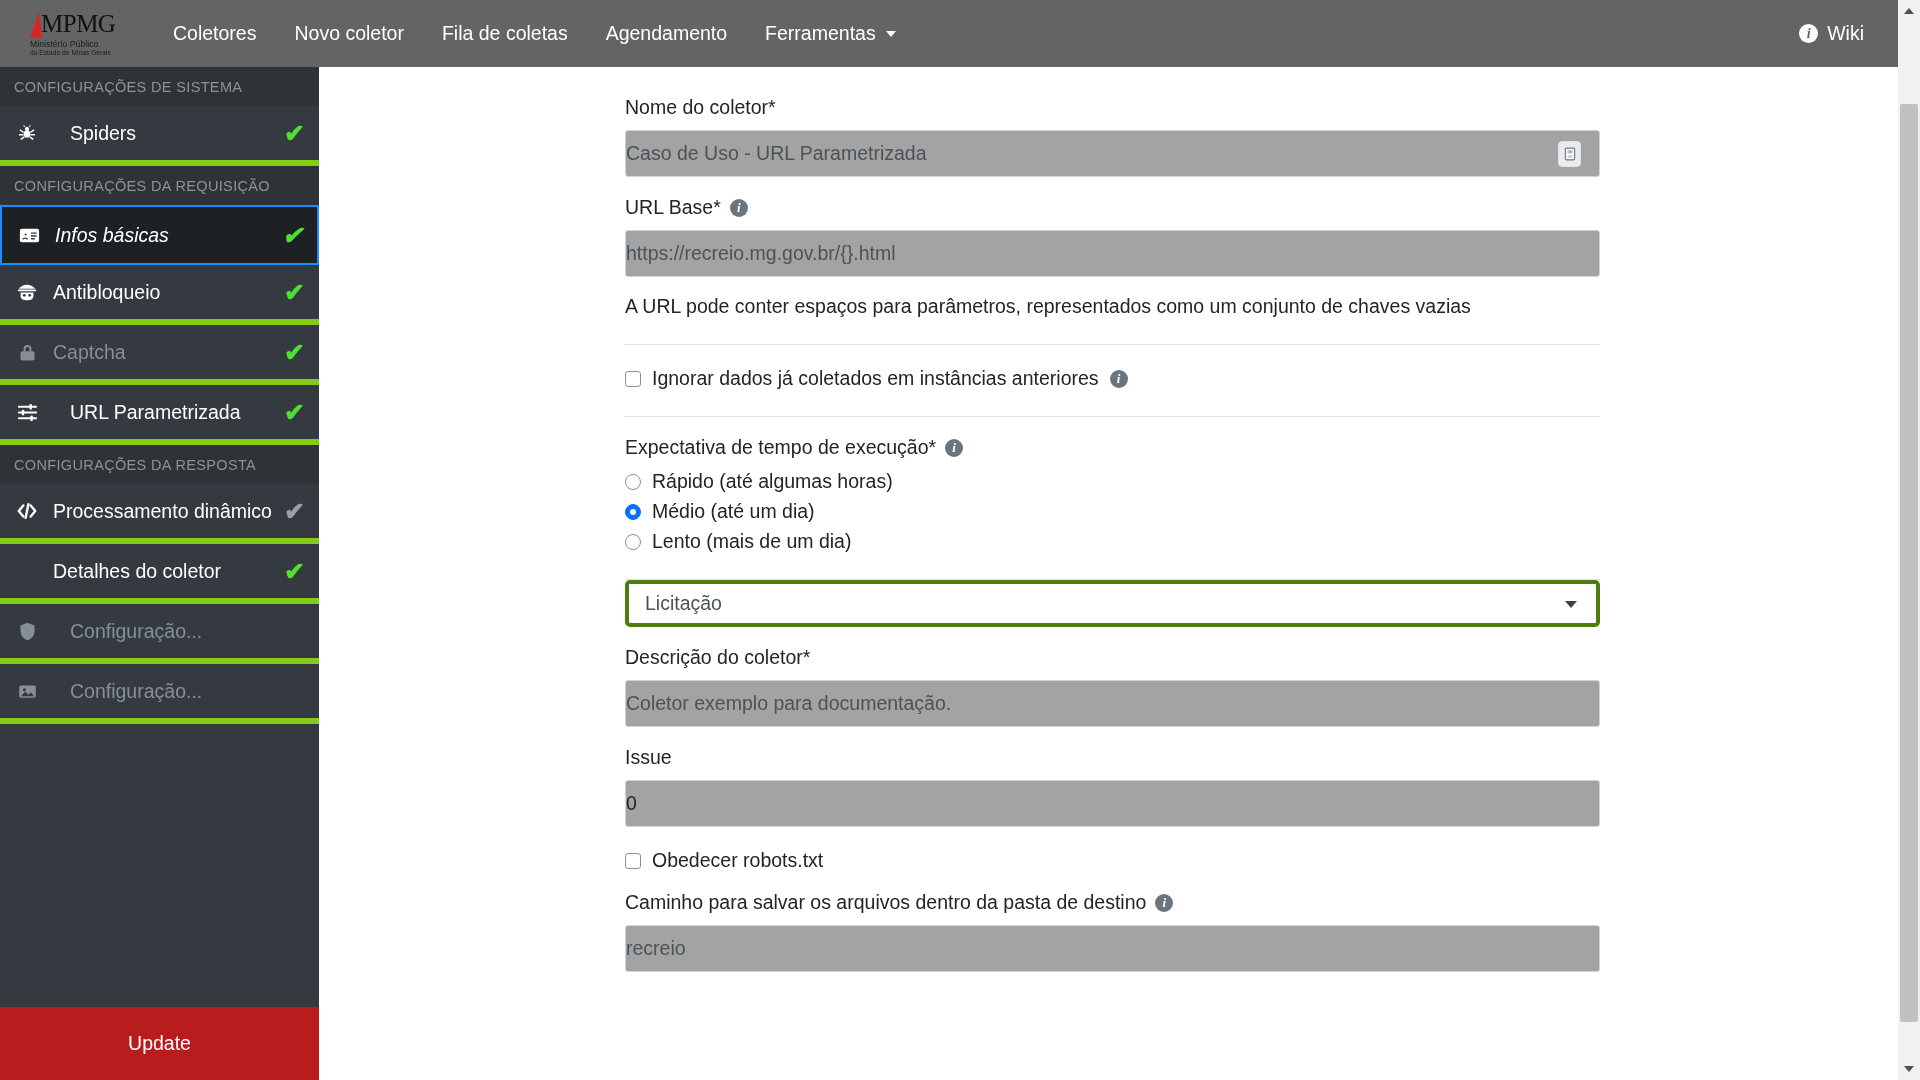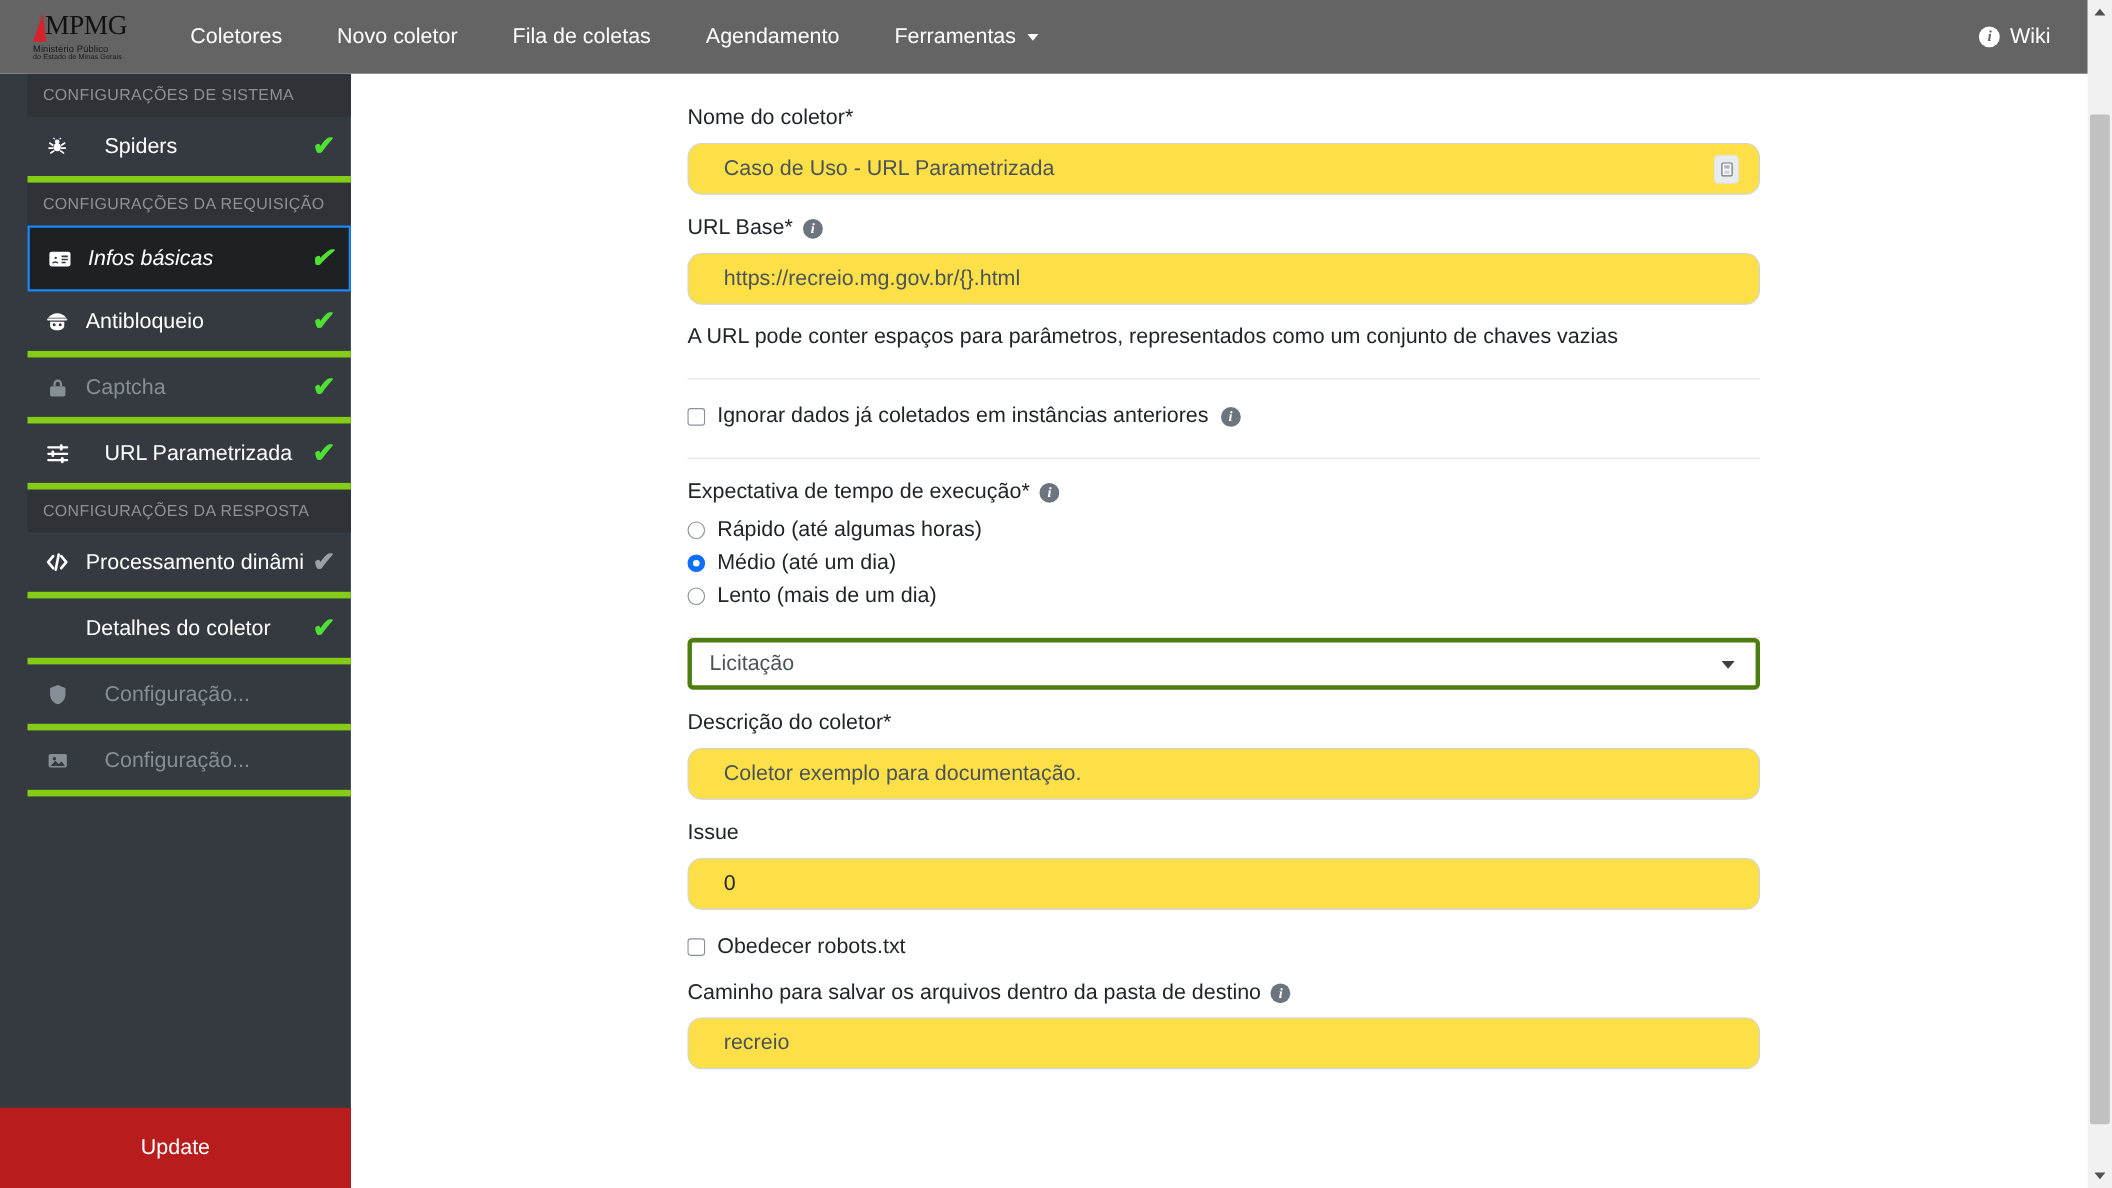--- a/index.html
+++ b/index.html
@@ -29,21 +29,21 @@
     border-left: 9px solid transparent;
     border-bottom: 26px solid #d8232a;
     border-right: 3px solid transparent;
     margin-right: -1px; margin-top: 1px;
   }
   .brand-mpmg { font-family: "Liberation Serif", serif; font-size: 25px;
     font-weight: 400; letter-spacing: -0.5px; color: #111; line-height: 25px; }
   .brand-sub1 { font-size: 8.5px; color: #1a1a1a; line-height: 10px; margin-top: 1px; letter-spacing: .1px;}
   .brand-sub2 { font-size: 6.5px; color: #1a1a1a; line-height: 8px; letter-spacing: .1px;}
 
-  .nav-links { display: flex; align-items: flex-end; gap: 12px; }
+  .nav-links { display: flex; align-items: flex-end; gap: 0; }
   .nav-link {
     color: #ffffff; font-size: 19.5px; padding: 8px 19px;
     text-decoration: none; white-space: nowrap; cursor: pointer;
     display: flex; align-items: center; gap: 8px;
   }
   .caret {
     width: 0; height: 0; border-left: 5px solid transparent;
     border-right: 5px solid transparent; border-top: 6px solid #fff;
     display: inline-block; margin-left: 2px;
   }
@@ -58,21 +58,21 @@
   }
 
   
   .sidebar {
     position: absolute; top: 67px; left: 0;
     width: 319px; height: 1013px;
     background: #343a40;
     display: flex; flex-direction: column;
     z-index: 20;
   }
-  .sb-scroll { flex: 1 1 auto; overflow: hidden; padding-left: 25px; }
+  .sb-scroll { flex: 1 1 auto; overflow: hidden; }
   .sb-header {
     background: #2f3337; color: #8d9298;
     font-size: 14.5px; letter-spacing: .35px;
     padding: 10px 14px 9px 14px; height: 39px;
     display: flex; align-items: center;
     text-transform: uppercase;
   }
   .sb-item {
     height: 60px; display: flex; align-items: center;
     padding: 0 14px 0 10px; cursor: pointer;
@@ -121,24 +121,24 @@
   .info-circle {
     width: 18px; height: 18px; border-radius: 50%;
     background: #6c757d; color: #ffffff;
     font-family: "Liberation Serif", serif;
     font-size: 13px; font-weight: bold; font-style: italic;
     display: flex; align-items: center; justify-content: center;
     line-height: 1; cursor: pointer; flex: 0 0 auto;
   }
   .finput {
     width: 975px; height: 47px;
-    border: 1px solid #ced4da; border-radius: 13px;
-    background: #fde047; color: #4b5358;
+    border: 1px solid #ced4da; border-radius: 3px;
+    background: #a3a3a3; color: #4b5358;
     font-family: "Liberation Sans", sans-serif; font-size: 19.5px;
-    padding: 0 32px; outline: none;
+    padding: 0 0; outline: none;
     display: flex; align-items: center;
     position: relative;
   }
   .finput .ival { color: #4b5358; }
   .finput .ival.num { color: #212529; }
   .inline-btn {
     position: absolute; right: 18px; top: 50%; transform: translateY(-50%);
     width: 23px; height: 26px; border-radius: 4px;
     background: #e9ecef; border: 1px solid #dee2e6;
     display: flex; align-items: center; justify-content: center;

